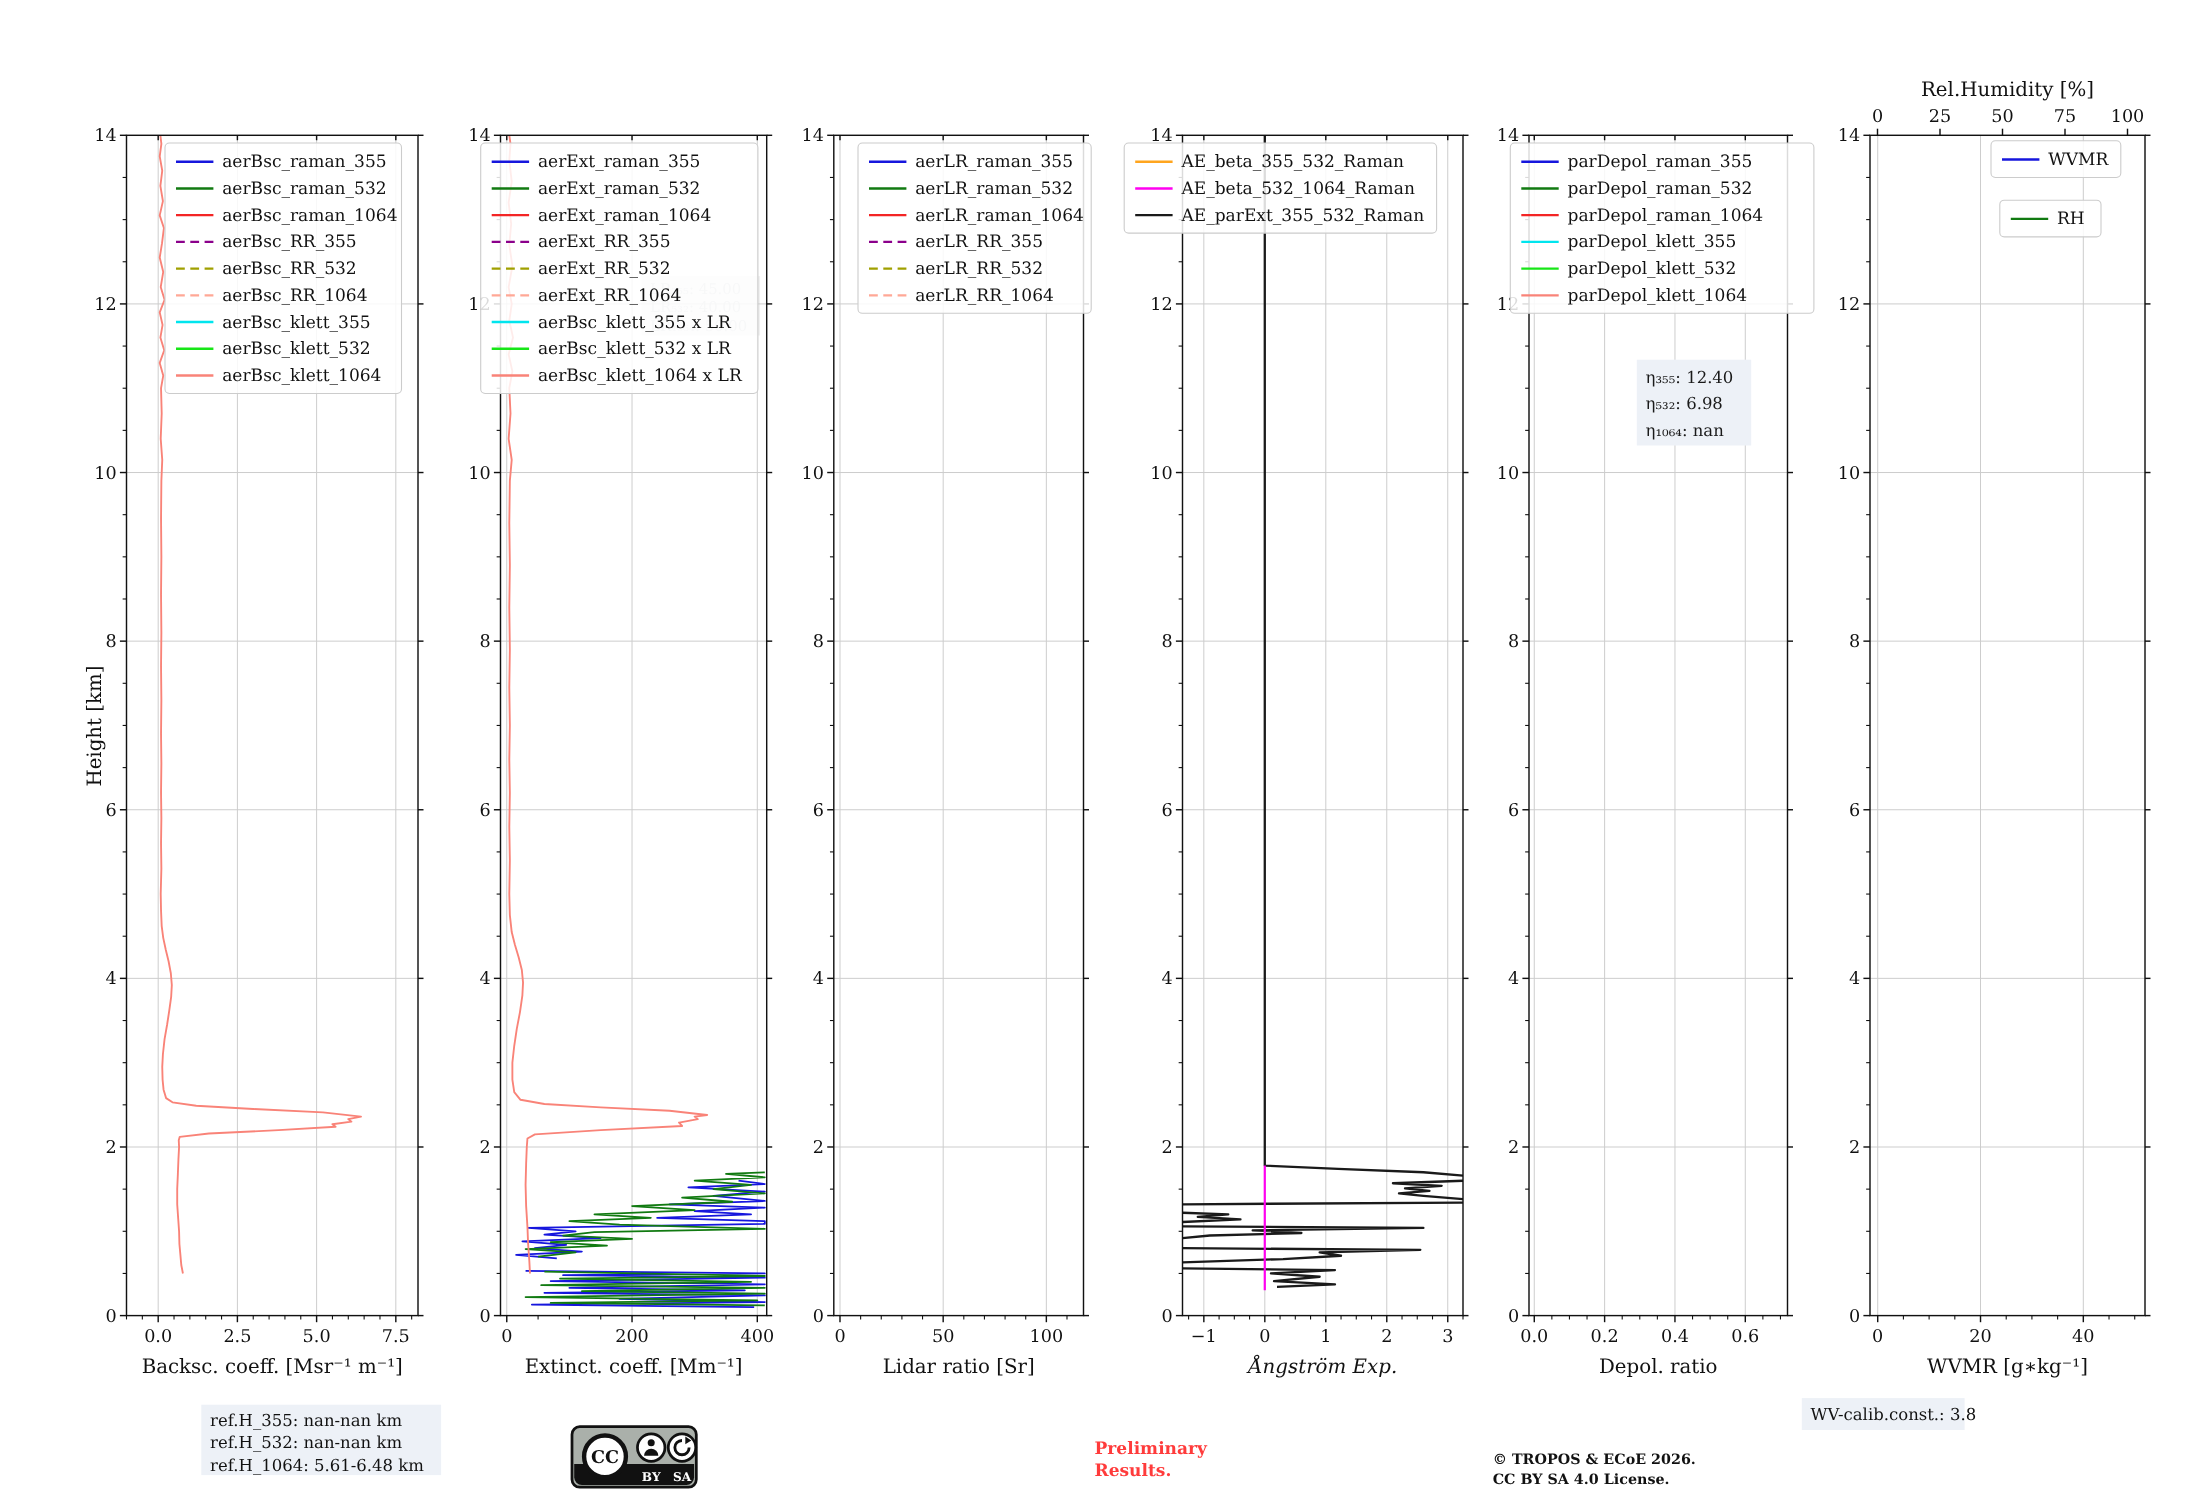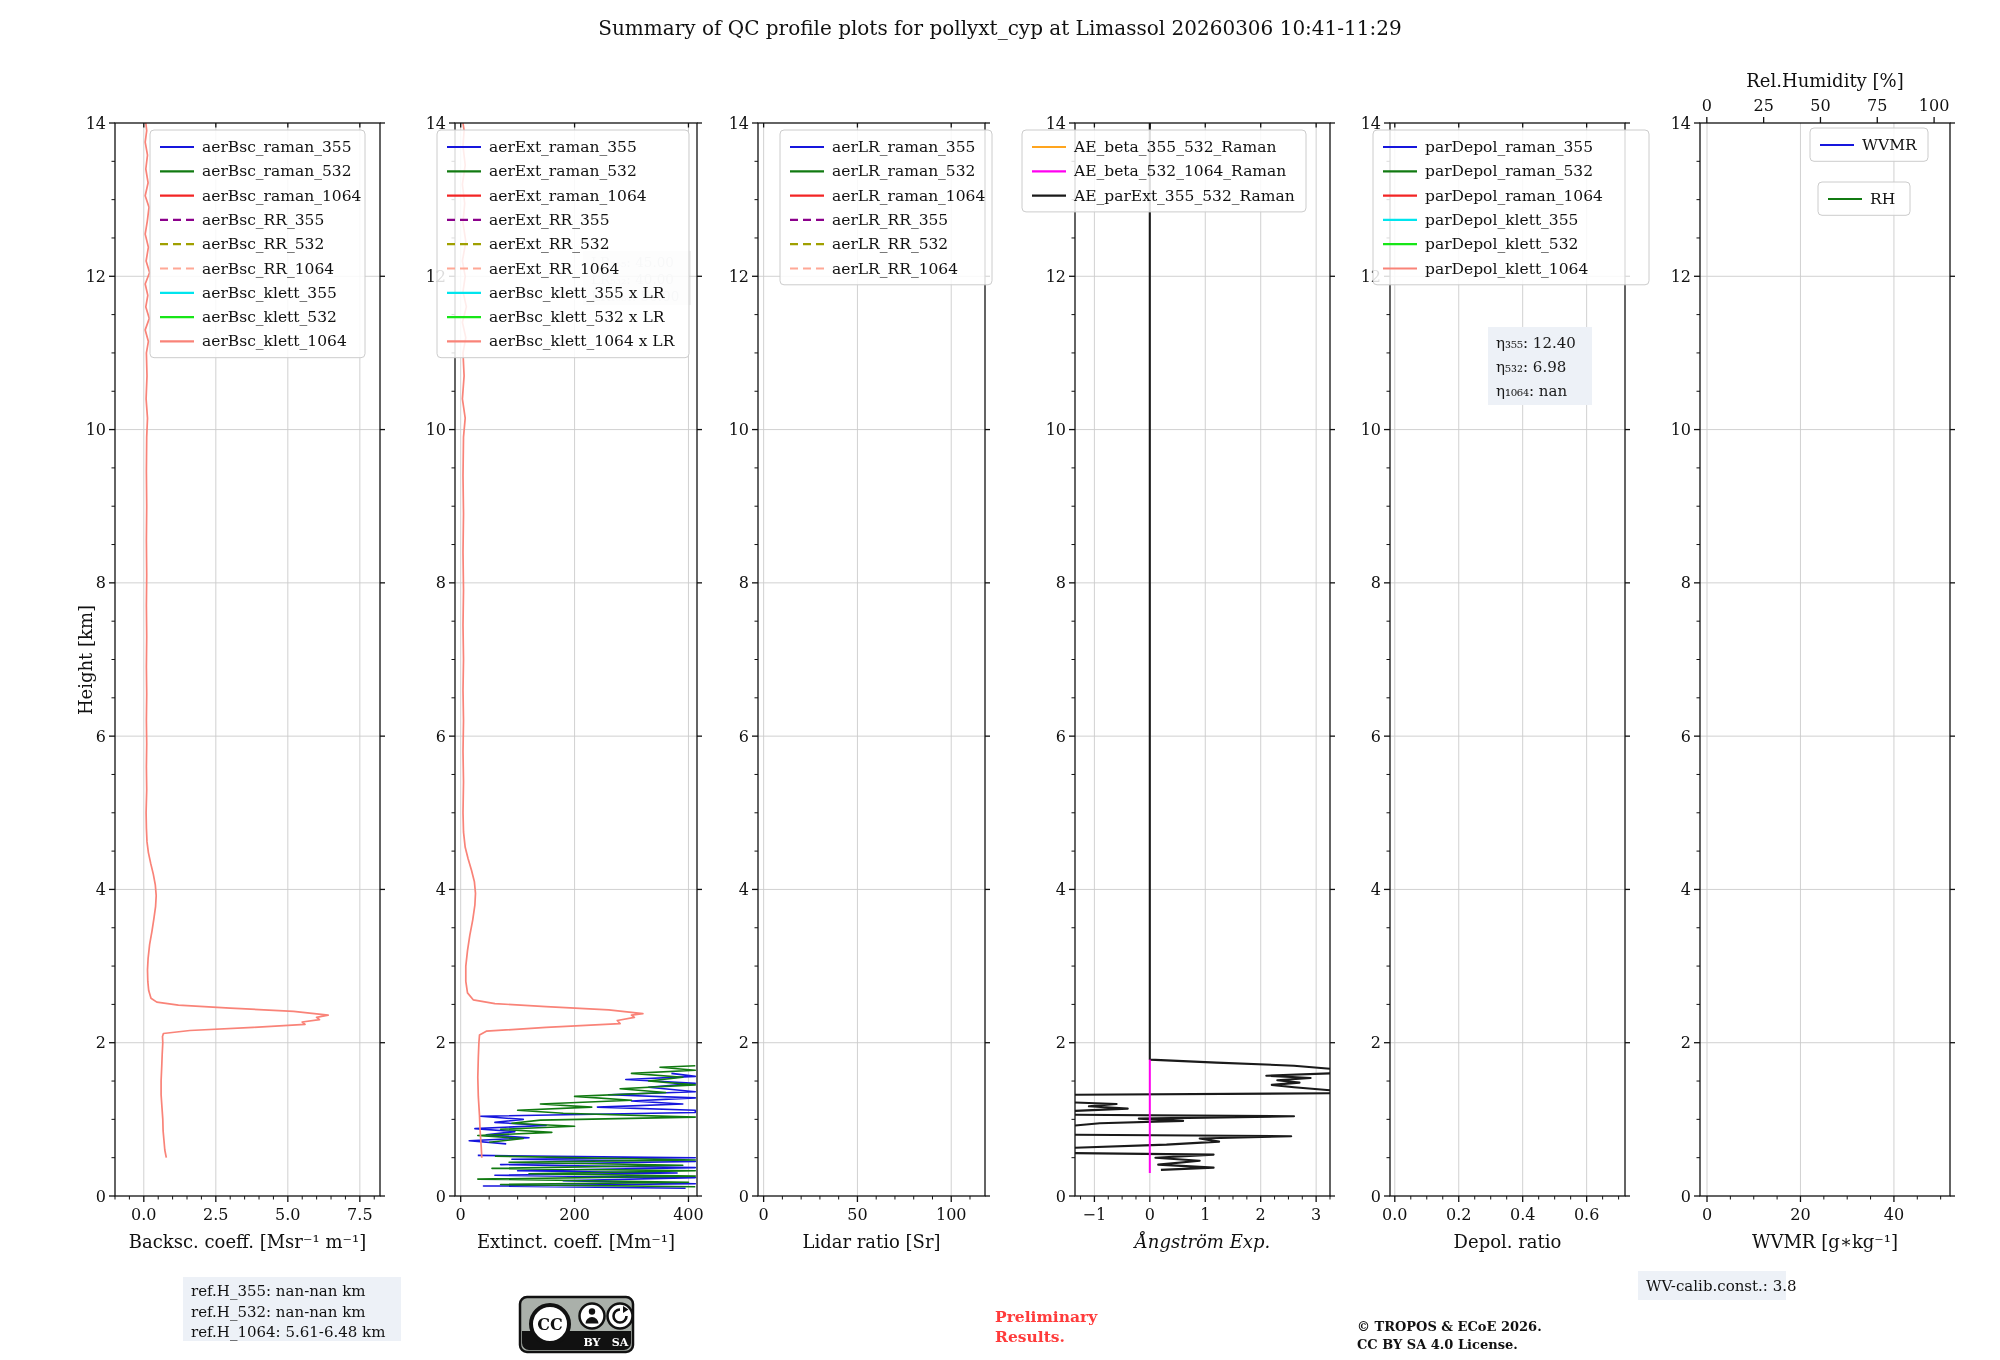--- a/index.html
+++ b/index.html
@@ -6,21 +6,20 @@
   .canvas{position:relative;width:2000px;height:1360px;background:#ffffff;overflow:hidden;
           font-family:"DejaVu Serif","Liberation Serif",serif;}
   .fig-title{position:absolute;top:16px;left:0;width:2000px;text-align:center;
              font-size:20px;color:#111;}
   svg text{font-family:"DejaVu Serif","Liberation Serif",serif;}
 </style>
 </head>
 <body>
 
 <div class="canvas">
-  <div class="fig-title">Summary of QC profile plots for pollyxt_cyp at Limassol 20260306 10:41-11:29</div>
   <svg id="plot" width="2000" height="1360" viewBox="0 0 2000 1360">
       <g>
         <g>
           <line x1="143.80434782608697" x2="143.80434782608697" y1="123" y2="1196" stroke="#cccccc" stroke-width="0.9"></line>
           <line x1="215.81521739130437" x2="215.81521739130437" y1="123" y2="1196" stroke="#cccccc" stroke-width="0.9"></line>
           <line x1="287.82608695652175" x2="287.82608695652175" y1="123" y2="1196" stroke="#cccccc" stroke-width="0.9"></line>
           <line x1="359.8369565217391" x2="359.8369565217391" y1="123" y2="1196" stroke="#cccccc" stroke-width="0.9"></line>
           <line x1="115" x2="380" y1="1042.7142857142858" y2="1042.7142857142858" stroke="#cccccc" stroke-width="0.9"></line>
           <line x1="115" x2="380" y1="889.4285714285714" y2="889.4285714285714" stroke="#cccccc" stroke-width="0.9"></line>
           <line x1="115" x2="380" y1="736.1428571428571" y2="736.1428571428571" stroke="#cccccc" stroke-width="0.9"></line>

